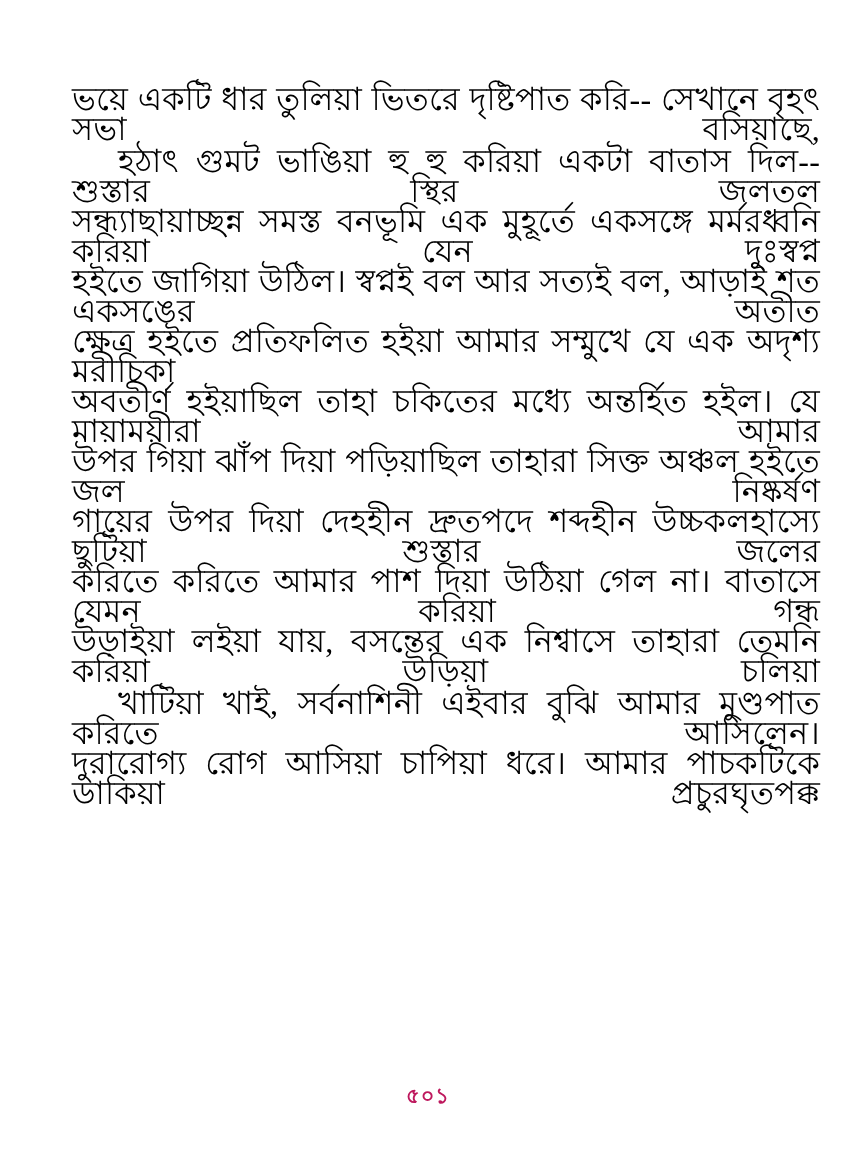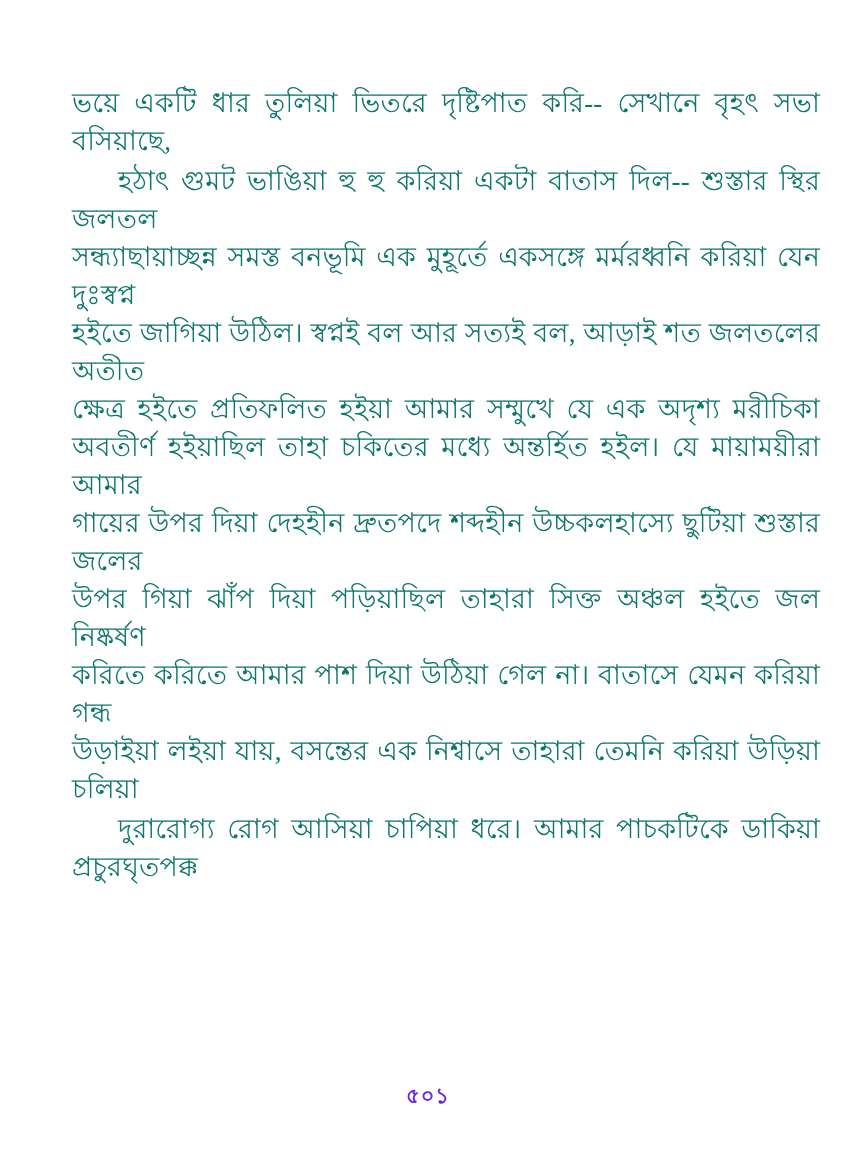--- a/index.html
+++ b/index.html
@@ -24,23 +24,23 @@
     position: absolute;
     left: 72px;
     top: 84px;
     width: 748px;
   }
   .paragraph {
     margin: 0 0 2px 0;
     padding: 0;
   }
   .text-line {
-    font-size: 27px;
-    line-height: 38px;
-    color: #0f766e;
+    font-size: 32px;
+    line-height: 30px;
+    color: #000000;
     text-align: justify;
     text-align-last: justify;
     white-space: normal;
     letter-spacing: 0.2px;
   }
   .text-line.last {
     text-align-last: left;
   }
   .paragraph.indented .text-line:first-child {
     text-indent: 46px;
@@ -60,26 +60,27 @@
 <body>
 
 <div class="page" style="background: rgb(255, 255, 255);">
   <div class="text-block">
       <div class="paragraph">
         <div class="text-line">ভয়ে একটি ধার তুলিয়া ভিতরে দৃষ্টিপাত করি-- সেখানে বৃহৎ সভা বসিয়াছে,</div>
       </div>
       <div class="paragraph indented">
         <div class="text-line">হঠাৎ গুমট ভাঙিয়া হু হু করিয়া একটা বাতাস দিল-- শুস্তার স্থির জলতল</div>
         <div class="text-line">সন্ধ্যাছায়াচ্ছন্ন সমস্ত বনভূমি এক মুহূর্তে একসঙ্গে মর্মরধ্বনি করিয়া যেন দুঃস্বপ্ন</div>
-        <div class="text-line">হইতে জাগিয়া উঠিল। স্বপ্নই বল আর সত্যই বল, আড়াই শত জলতলের অতীত</div>
+        <div class="text-line">হইতে জাগিয়া উঠিল। স্বপ্নই বল আর সত্যই বল, আড়াই শত একসঙের অতীত</div>
         <div class="text-line">ক্ষেত্র হইতে প্রতিফলিত হইয়া আমার সম্মুখে যে এক অদৃশ্য মরীচিকা</div>
         <div class="text-line">অবতীর্ণ হইয়াছিল তাহা চকিতের মধ্যে অন্তর্হিত হইল। যে মায়াময়ীরা আমার</div>
+        <div class="text-line">উপর গিয়া ঝাঁপ দিয়া পড়িয়াছিল তাহারা সিক্ত অঞ্চল হইতে জল নিষ্কর্ষণ</div>
         <div class="text-line">গায়ের উপর দিয়া দেহহীন দ্রুতপদে শব্দহীন উচ্চকলহাস্যে ছুটিয়া শুস্তার জলের</div>
-        <div class="text-line">উপর গিয়া ঝাঁপ দিয়া পড়িয়াছিল তাহারা সিক্ত অঞ্চল হইতে জল নিষ্কর্ষণ</div>
         <div class="text-line">করিতে করিতে আমার পাশ দিয়া উঠিয়া গেল না। বাতাসে যেমন করিয়া গন্ধ</div>
         <div class="text-line">উড়াইয়া লইয়া যায়, বসন্তের এক নিশ্বাসে তাহারা তেমনি করিয়া উড়িয়া চলিয়া</div>
       </div>
       <div class="paragraph indented">
+        <div class="text-line">খাটিয়া খাই, সর্বনাশিনী এইবার বুঝি আমার মুণ্ডপাত করিতে আসিলেন।</div>
         <div class="text-line">দুরারোগ্য রোগ আসিয়া চাপিয়া ধরে। আমার পাচকটিকে ডাকিয়া প্রচুরঘৃতপক্ক</div>
       </div>
     </div>
-  <div class="page-number" style="color: #6d28d9;">৫০১</div>
+  <div class="page-number" style="color: #be185d;">৫০১</div>
 </div>
 
 </body></html>

